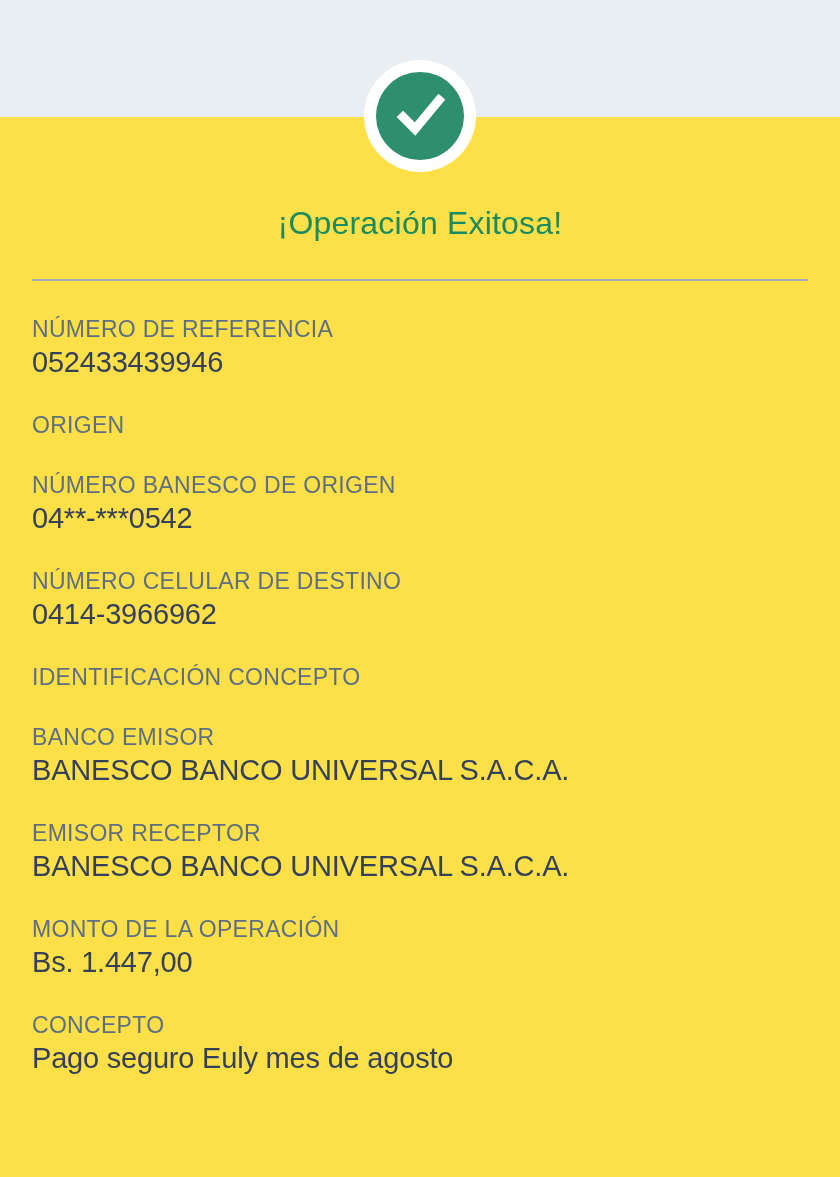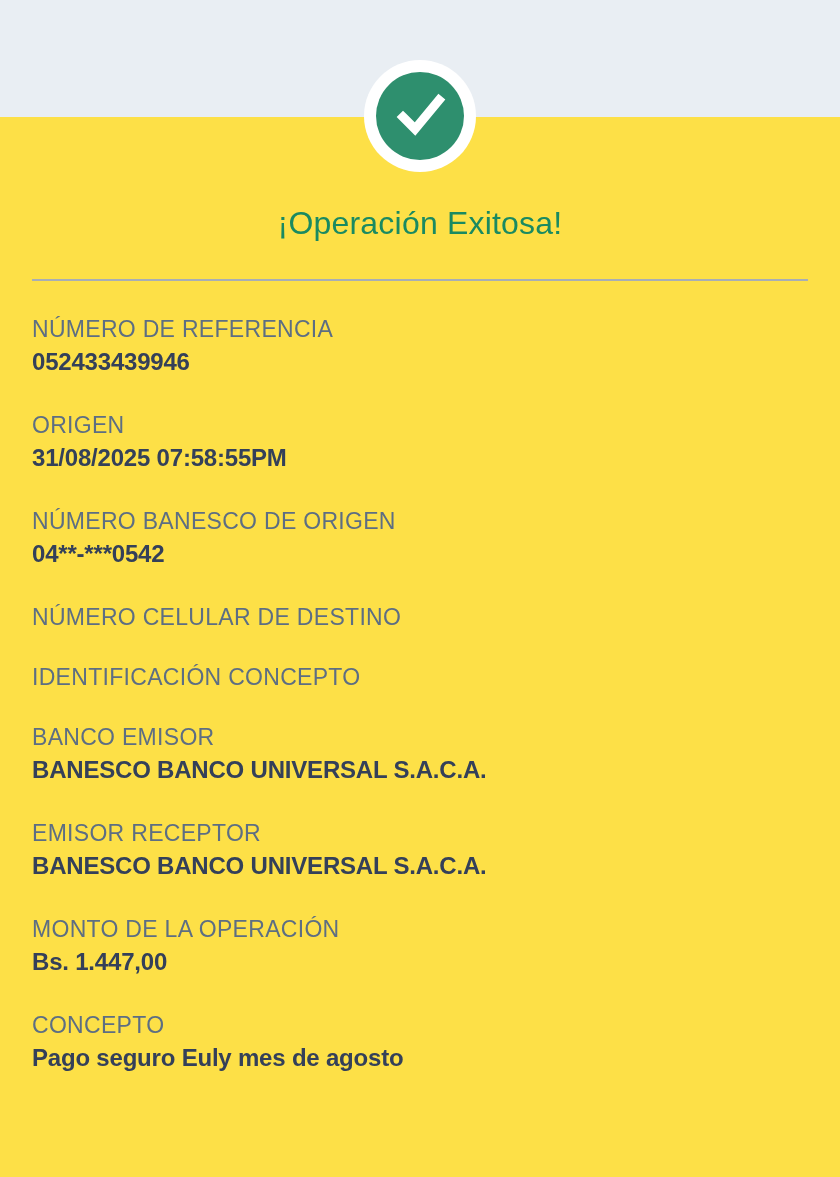--- a/index.html
+++ b/index.html
@@ -64,23 +64,23 @@
   }
   .field-label {
     font-size: 23px;
     line-height: 26px;
     font-weight: 400;
     color: #5d6e83;
     letter-spacing: 0.3px;
   }
   .field-value {
     margin-top: 4px;
-    font-size: 24px;
+    font-size: 29px;
     line-height: 32px;
-    font-weight: 700;
+    font-weight: 400;
     color: #344059;
     letter-spacing: -0.2px;
   }
 </style>
 </head>
 <body>
 
 <div class="page">
 
   <div class="header-band"></div>
@@ -99,28 +99,28 @@
 
   <hr class="divider">
 
   <div class="fields">
       <div class="field-row">
       <div class="field-label">NÚMERO DE REFERENCIA</div>
       <div class="field-value">052433439946</div>
     </div>
       <div class="field-row">
       <div class="field-label">ORIGEN</div>
-      <div class="field-value">31/08/2025 07:58:55PM</div>
     </div>
       <div class="field-row">
       <div class="field-label">NÚMERO BANESCO DE ORIGEN</div>
       <div class="field-value">04**-***0542</div>
     </div>
       <div class="field-row">
       <div class="field-label">NÚMERO CELULAR DE DESTINO</div>
+      <div class="field-value">0414-3966962</div>
     </div>
       <div class="field-row">
       <div class="field-label">IDENTIFICACIÓN CONCEPTO</div>
     </div>
       <div class="field-row">
       <div class="field-label">BANCO EMISOR</div>
       <div class="field-value">BANESCO BANCO UNIVERSAL S.A.C.A.</div>
     </div>
       <div class="field-row">
       <div class="field-label">EMISOR RECEPTOR</div>

